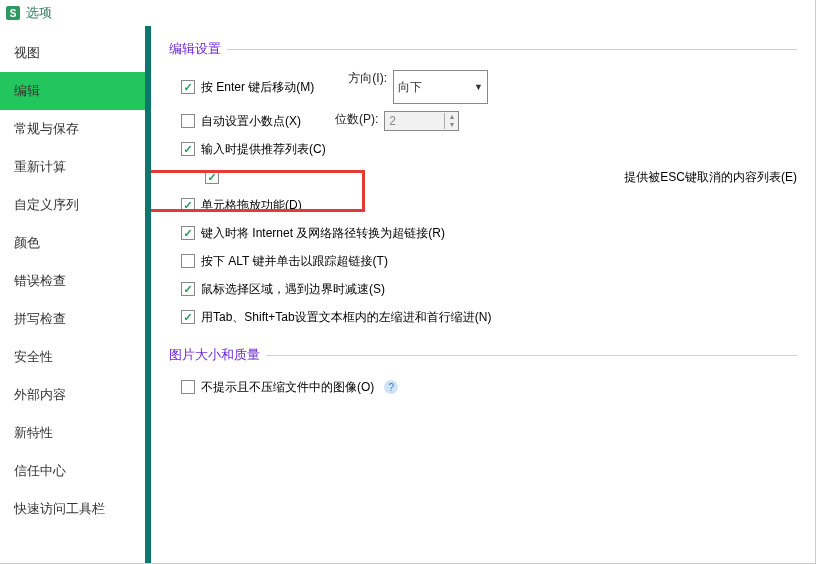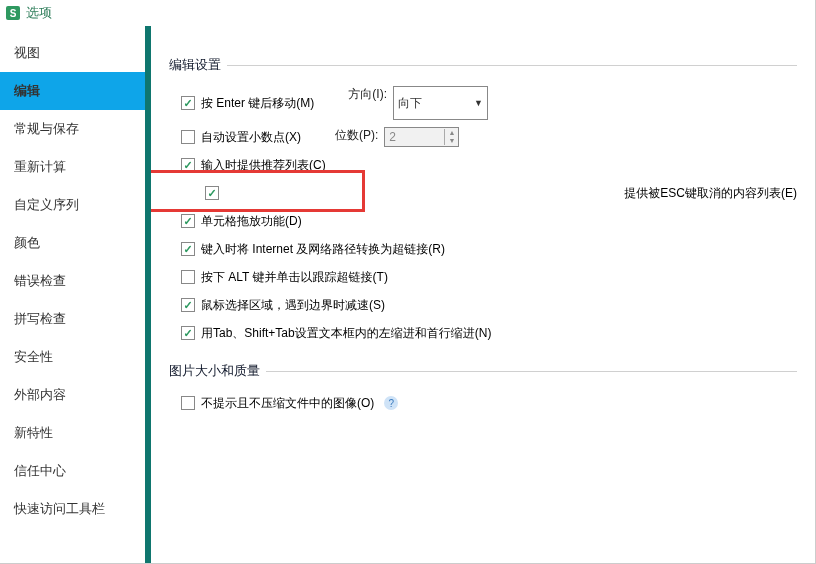--- a/index.html
+++ b/index.html
@@ -46,36 +46,35 @@
       padding-top: 8px;
       background: #fff;
     }
     .sidebar .item {
       padding: 10px 14px;
       font-size: 13px;
       color: #333;
       cursor: pointer;
     }
     .sidebar .item.active {
-      background: #0ea5e9;
-      font-weight: bold;
+      background: #22c55e;
+      font-weight: normal;
     }
     .main {
       flex: 1;
       padding: 14px 18px;
       overflow: auto;
     }
     .group { margin-bottom: 18px; }
     .group-header {
       display: flex;
       align-items: center;
       font-size: 13px;
-      color: #0f172a;
+      color: #6d28d9;
       margin-bottom: 12px;
-      margin-top: 16px;
     }
     .group-header::after {
       content: "";
       flex: 1;
       border-top: 1px solid #d0d0d0;
       margin-left: 6px;
     }
     .setting-row {
       display: flex;
       align-items: center;

